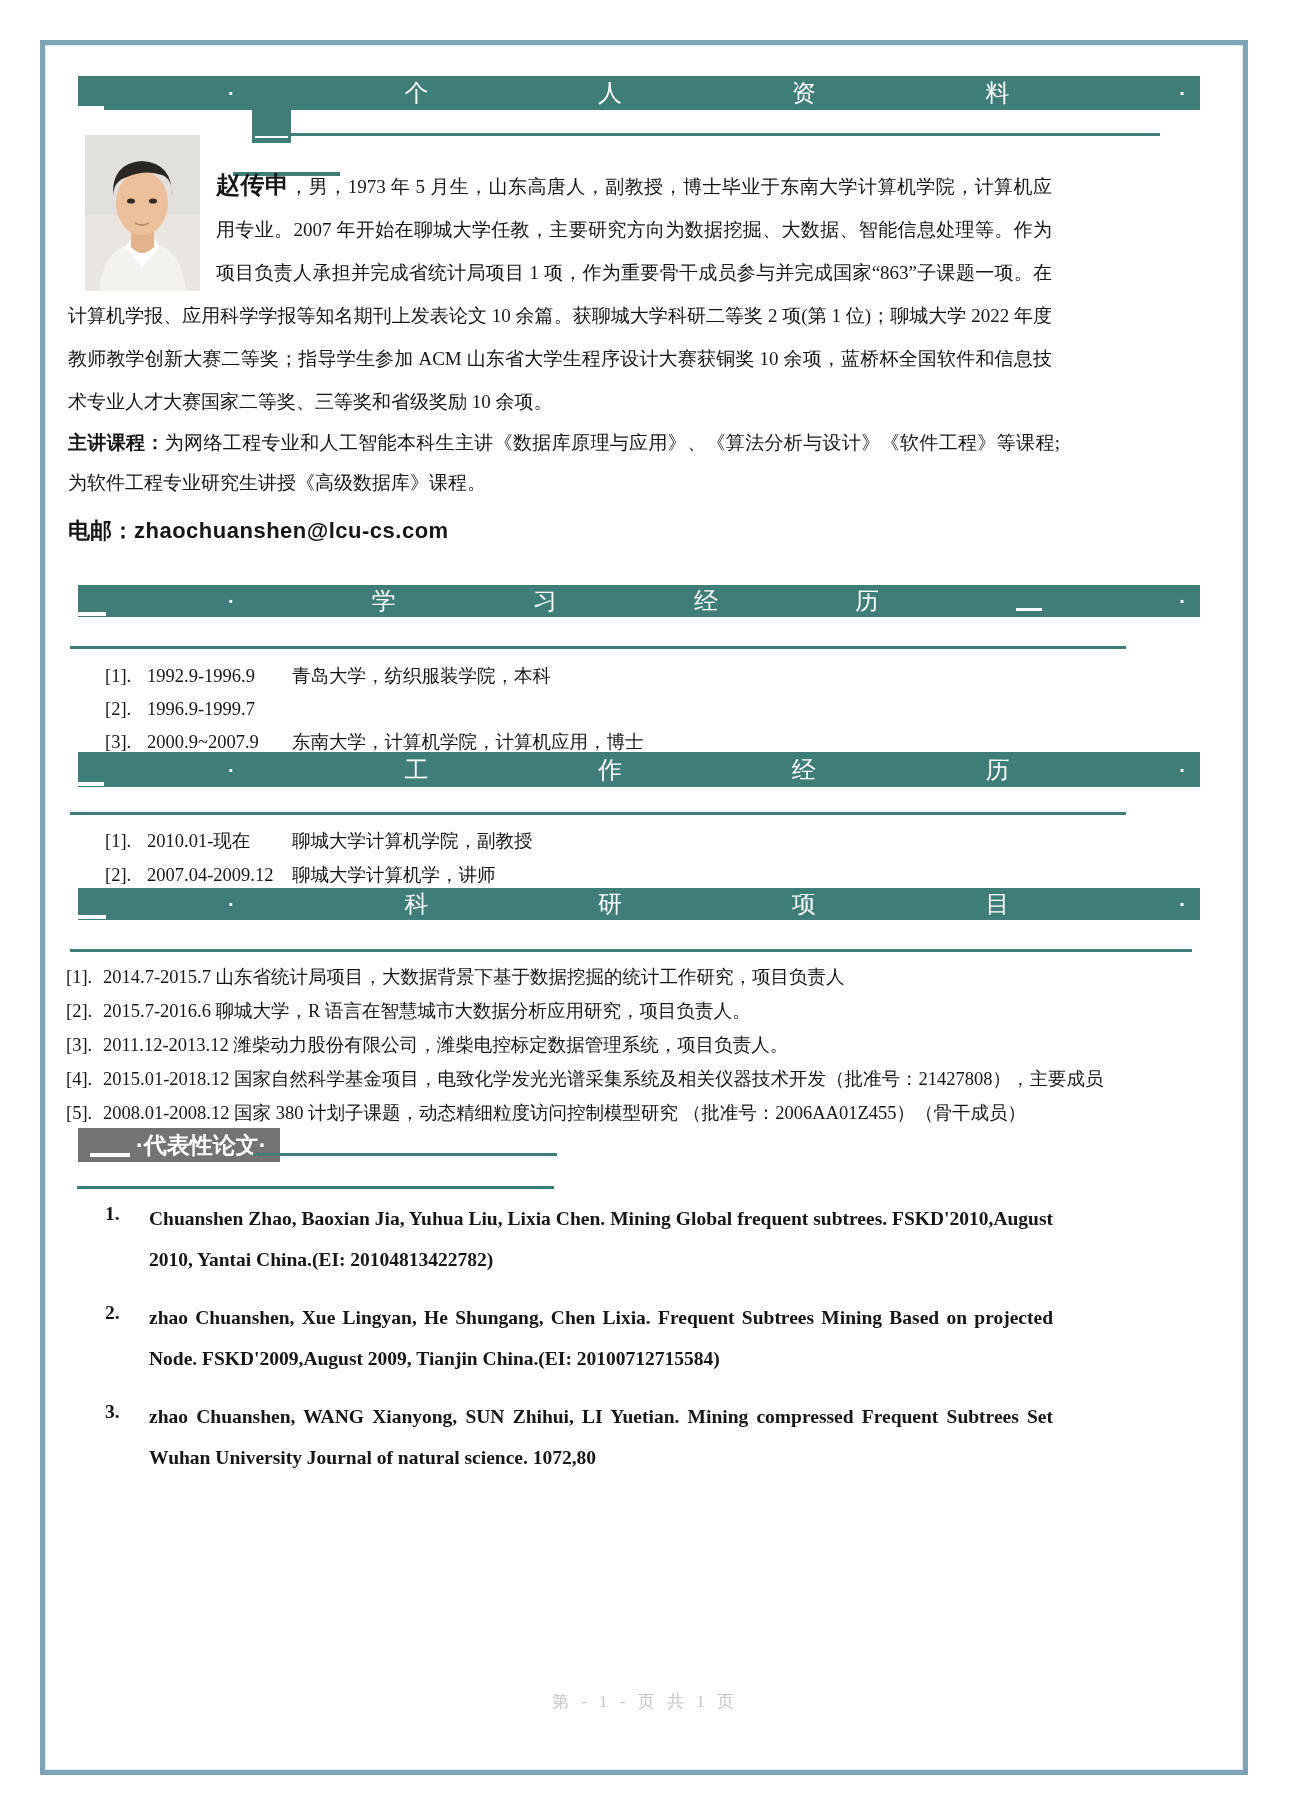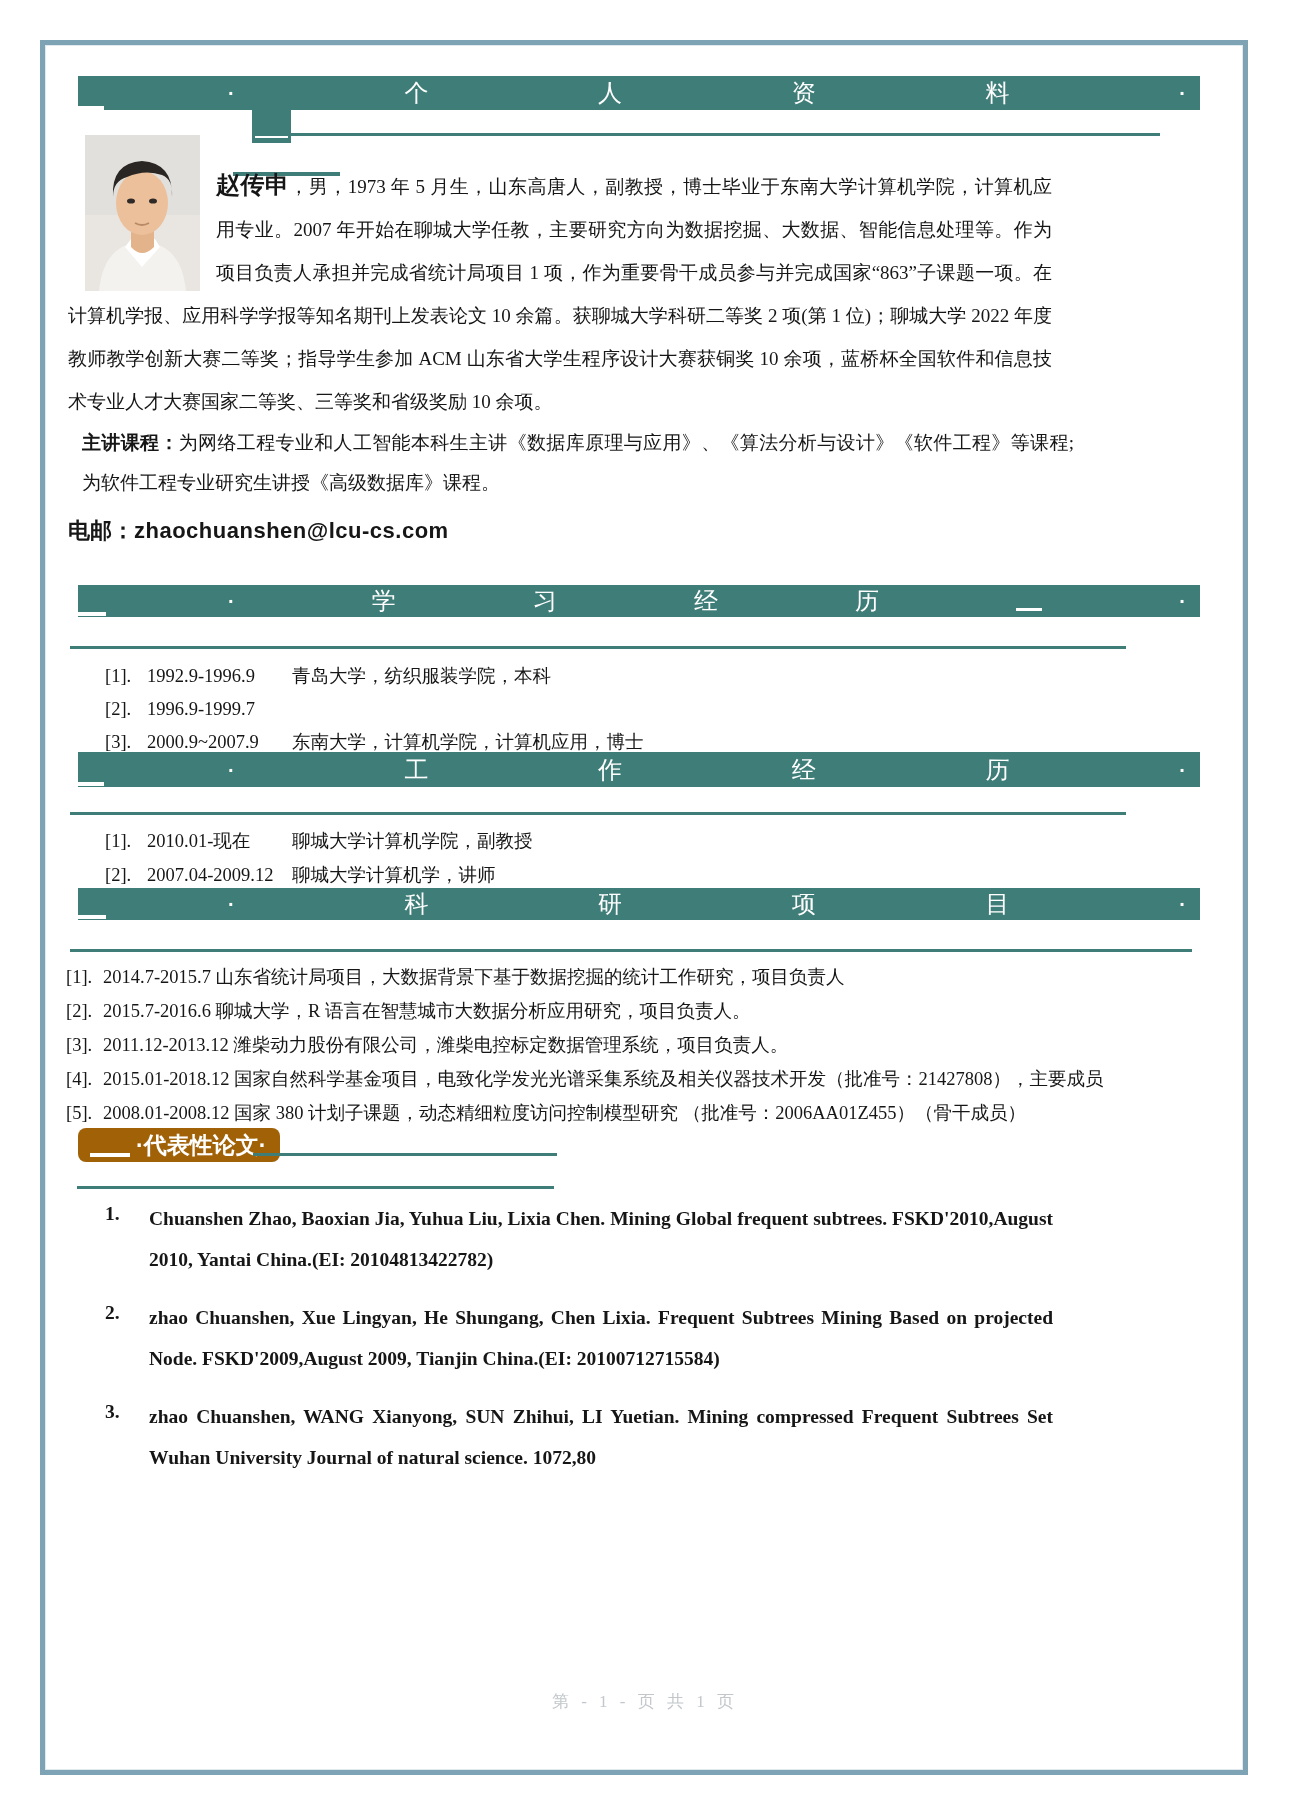--- a/index.html
+++ b/index.html
@@ -14,38 +14,38 @@
   .bar .tdot{color:#ffffff;font-size:20px;font-weight:700;line-height:1;}
   .bar .tunder{display:inline-block;width:26px;height:3px;background:#ffffff;align-self:flex-end;margin-bottom:6px;}
   .bar-dash{position:absolute;width:34px;height:4px;background:#ffffff;}
   
   .tline{position:absolute;background:#3e7d78;}
   
   .bio{position:absolute;left:68px;top:163px;width:984px;font-size:19px;line-height:43px;
        text-align:justify;font-family:"Liberation Serif","DejaVu Serif",serif;}
   .photo{float:left;width:115px;height:156px;margin:-28px 16px 0 17px;display:block;background:#e7e4e0;}
   .bio .name{font-weight:700;font-size:24px;font-family:"Liberation Sans",sans-serif;}
-  .courses{position:absolute;left:82px;top:423px;width:992px;font-size:19px;line-height:40px;
+  .courses{position:absolute;left:68px;top:423px;width:992px;font-size:19px;line-height:40px;
        text-align:justify;font-family:"Liberation Serif","DejaVu Serif",serif;}
   .courses .clabel{font-weight:700;font-family:"Liberation Sans",sans-serif;}
   .email-row{position:absolute;left:68px;top:516px;font-size:22px;font-weight:700;}
   .email-row .eaddr{font-family:"Liberation Sans",sans-serif;letter-spacing:.5px;}
   
   .numlist{position:absolute;font-family:"Liberation Serif","DejaVu Serif",serif;font-size:18.5px;}
   .numlist .row{display:flex;align-items:baseline;}
   .numlist .num{flex:0 0 42px;}
   .numlist .date{flex:0 0 145px;}
   .numlist .desc{flex:1;}
   .edu .row{height:33px;line-height:33px;}
   .work .row{height:34px;line-height:34px;}
   .proj .row{height:34px;line-height:34px;}
   .proj .num{flex:0 0 37px;}
   
-  .chip{position:absolute;left:78px;top:1128px;height:34px;background:#a16207;color:#ffffff;
-        display:inline-flex;align-items:center;padding:0 14px 0 12px;font-size:23px;font-weight:700;border-radius:8px;}
+  .chip{position:absolute;left:78px;top:1128px;height:34px;background:#737373;color:#ffffff;
+        display:inline-flex;align-items:center;padding:0 14px 0 12px;font-size:23px;font-weight:700;}
   .chip .chip-dash{display:inline-block;width:40px;height:4px;background:#ffffff;align-self:flex-end;
         margin:0 6px 5px 0;}
   .pubs{position:absolute;left:105px;top:1198px;width:948px;
         font-family:"Liberation Serif","DejaVu Serif",serif;font-size:19.5px;font-weight:700;}
   .pubs .pub{display:flex;margin-bottom:17px;}
   .pubs .pnum{flex:0 0 44px;line-height:31px;}
   .pubs .ptext{flex:1;text-align:justify;line-height:41px;}
   
   .footer{position:absolute;left:0;top:1690px;width:1290px;text-align:center;color:#c3c7cb;
         font-size:17px;letter-spacing:4px;font-family:"Liberation Serif",serif;}

